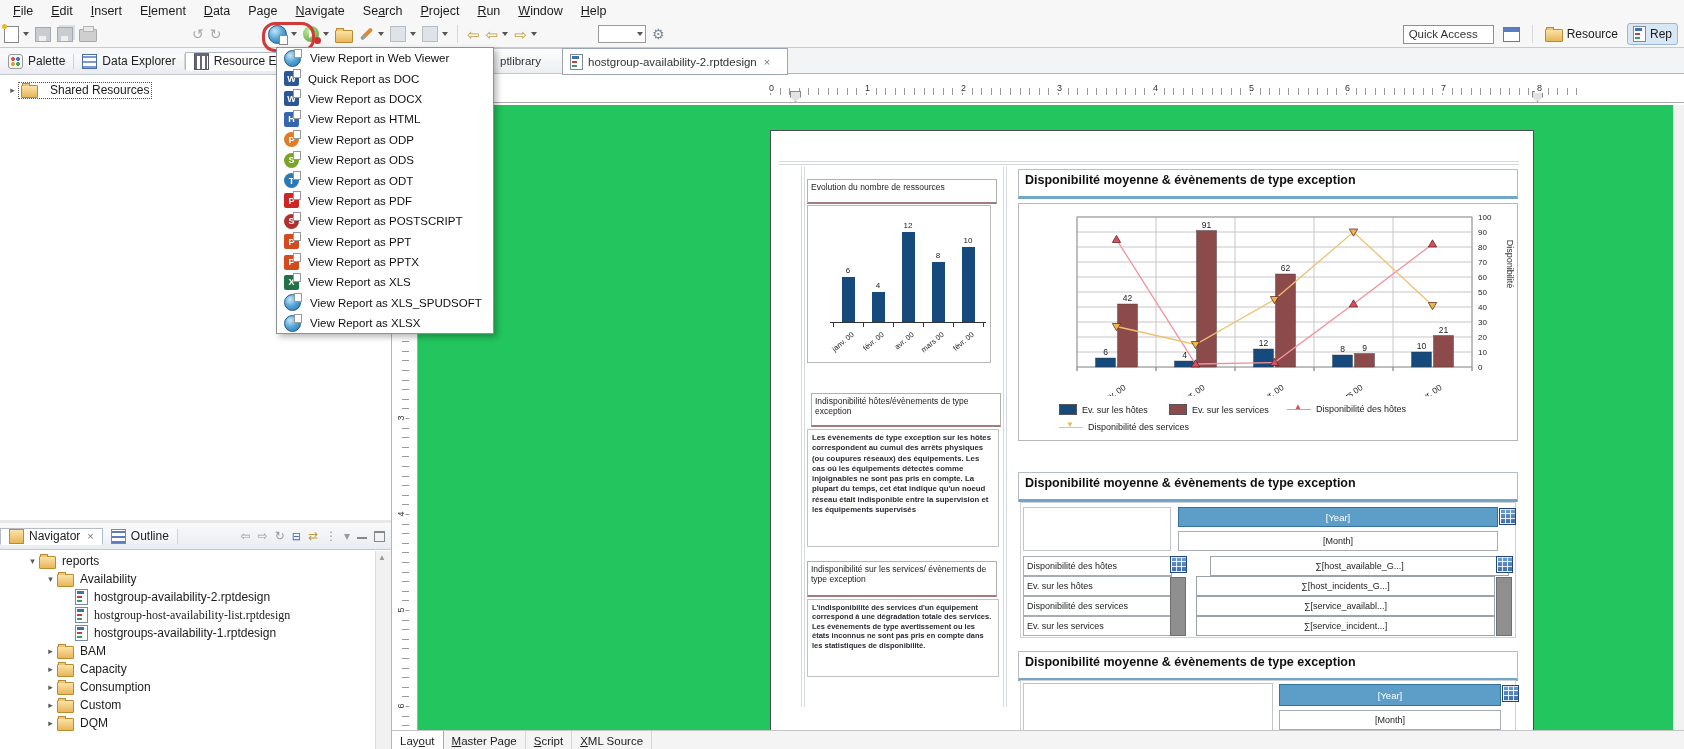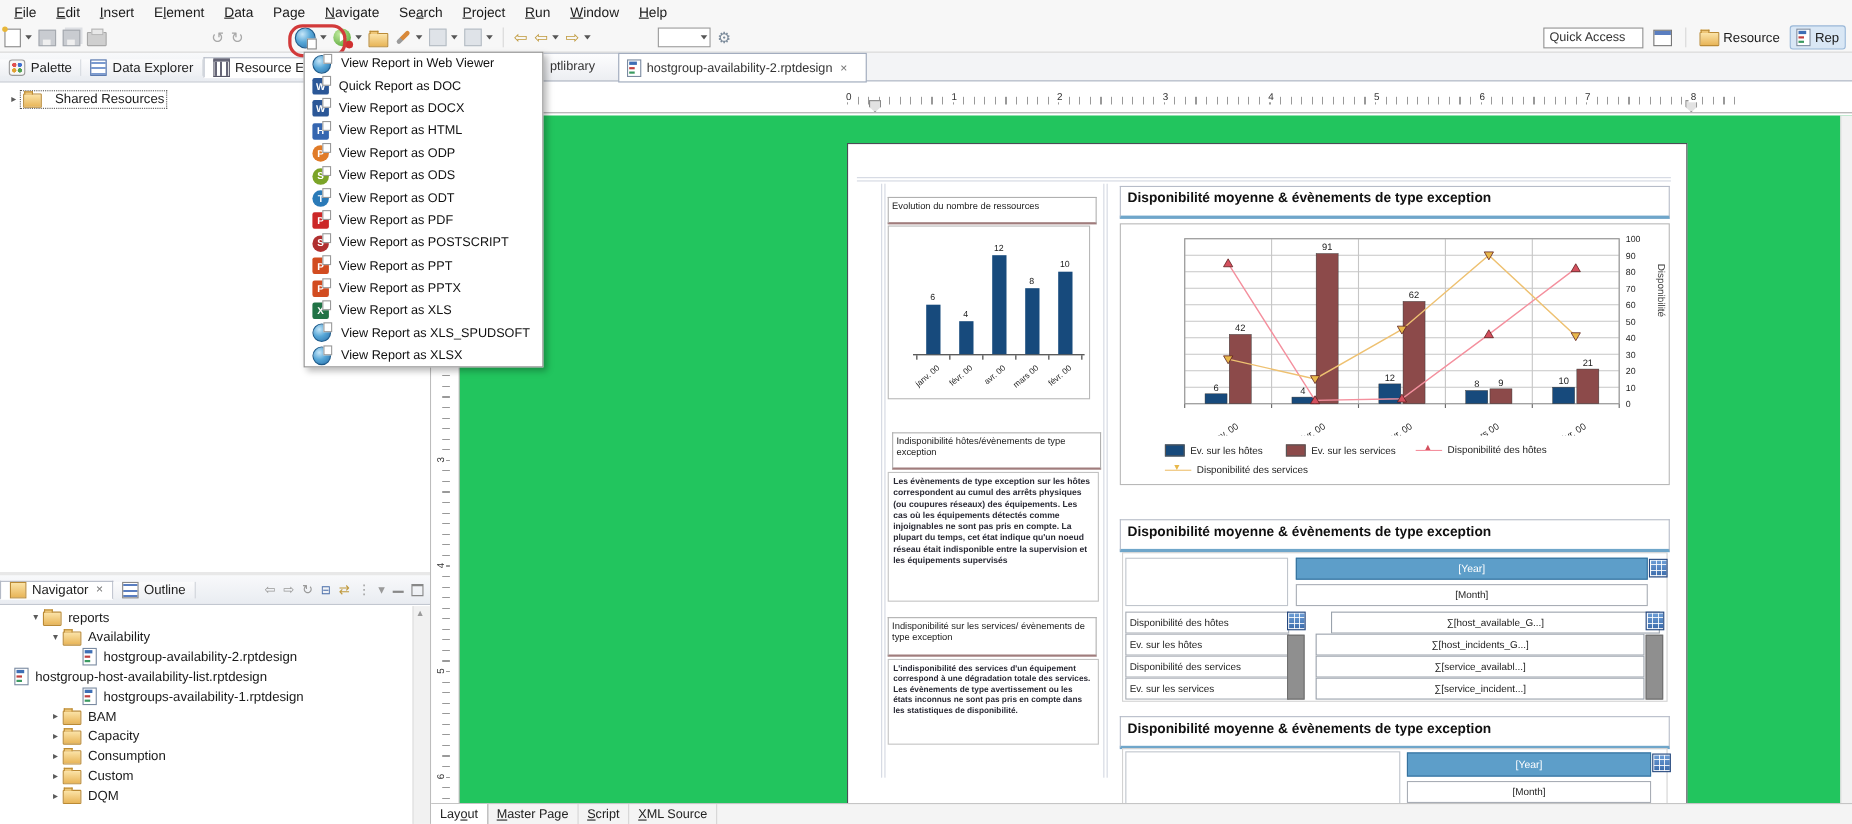--- a/index.html
+++ b/index.html
@@ -304,21 +304,21 @@
         <div class="trow" style="padding-left: 44px;">
           <span class="chev">▾</span>
           <span class="tico folder-icon"></span>
           <span>Availability</span>
         </div>
         <div class="trow" style="padding-left: 62px;">
           <span class="chev"></span>
           <span class="tico report-icon"></span>
           <span>hostgroup-availability-2.rptdesign</span>
         </div>
-        <div class="trow" style="">
+        <div class="trow" style="padding-left: 62px; font-family: Liberation Serif, serif;">
           <span class="chev"></span>
           <span class="tico report-icon"></span>
           <span>hostgroup-host-availability-list.rptdesign</span>
         </div>
         <div class="trow" style="padding-left: 62px;">
           <span class="chev"></span>
           <span class="tico report-icon"></span>
           <span>hostgroups-availability-1.rptdesign</span>
         </div>
         <div class="trow" style="padding-left: 44px;">

